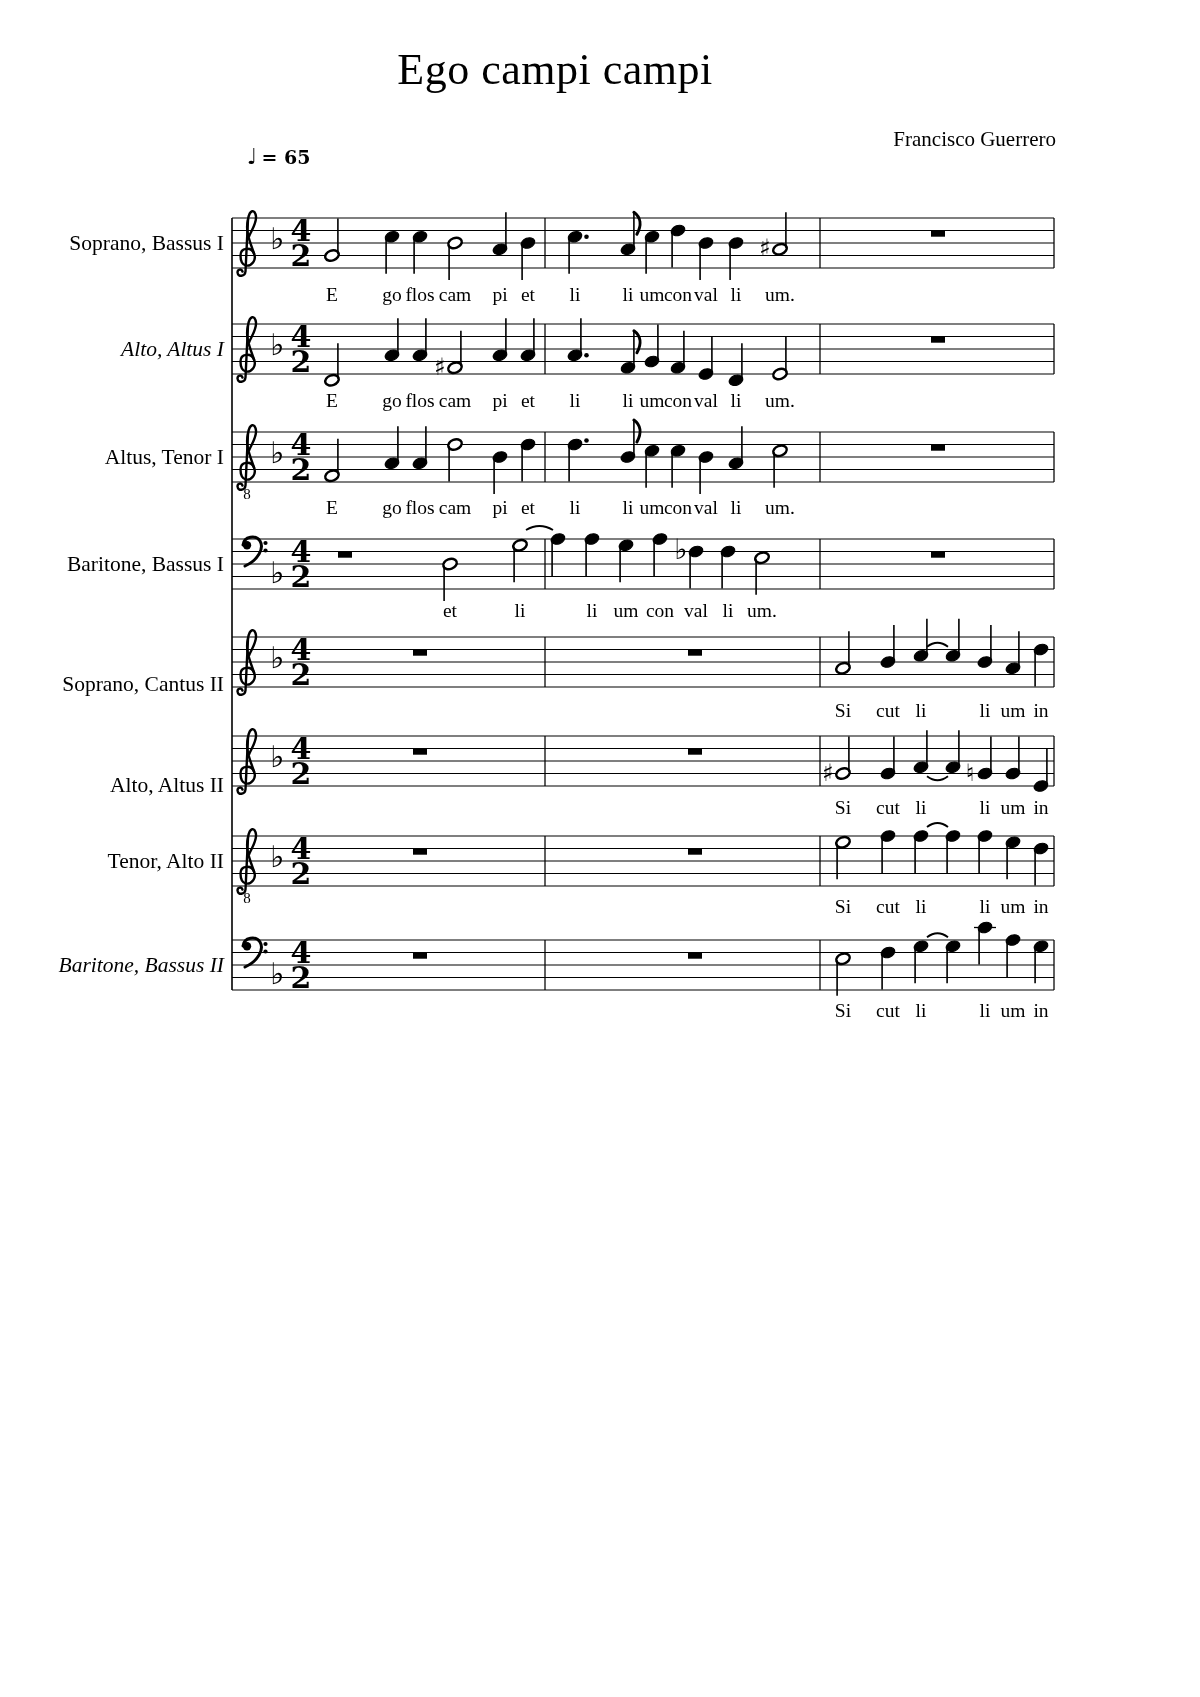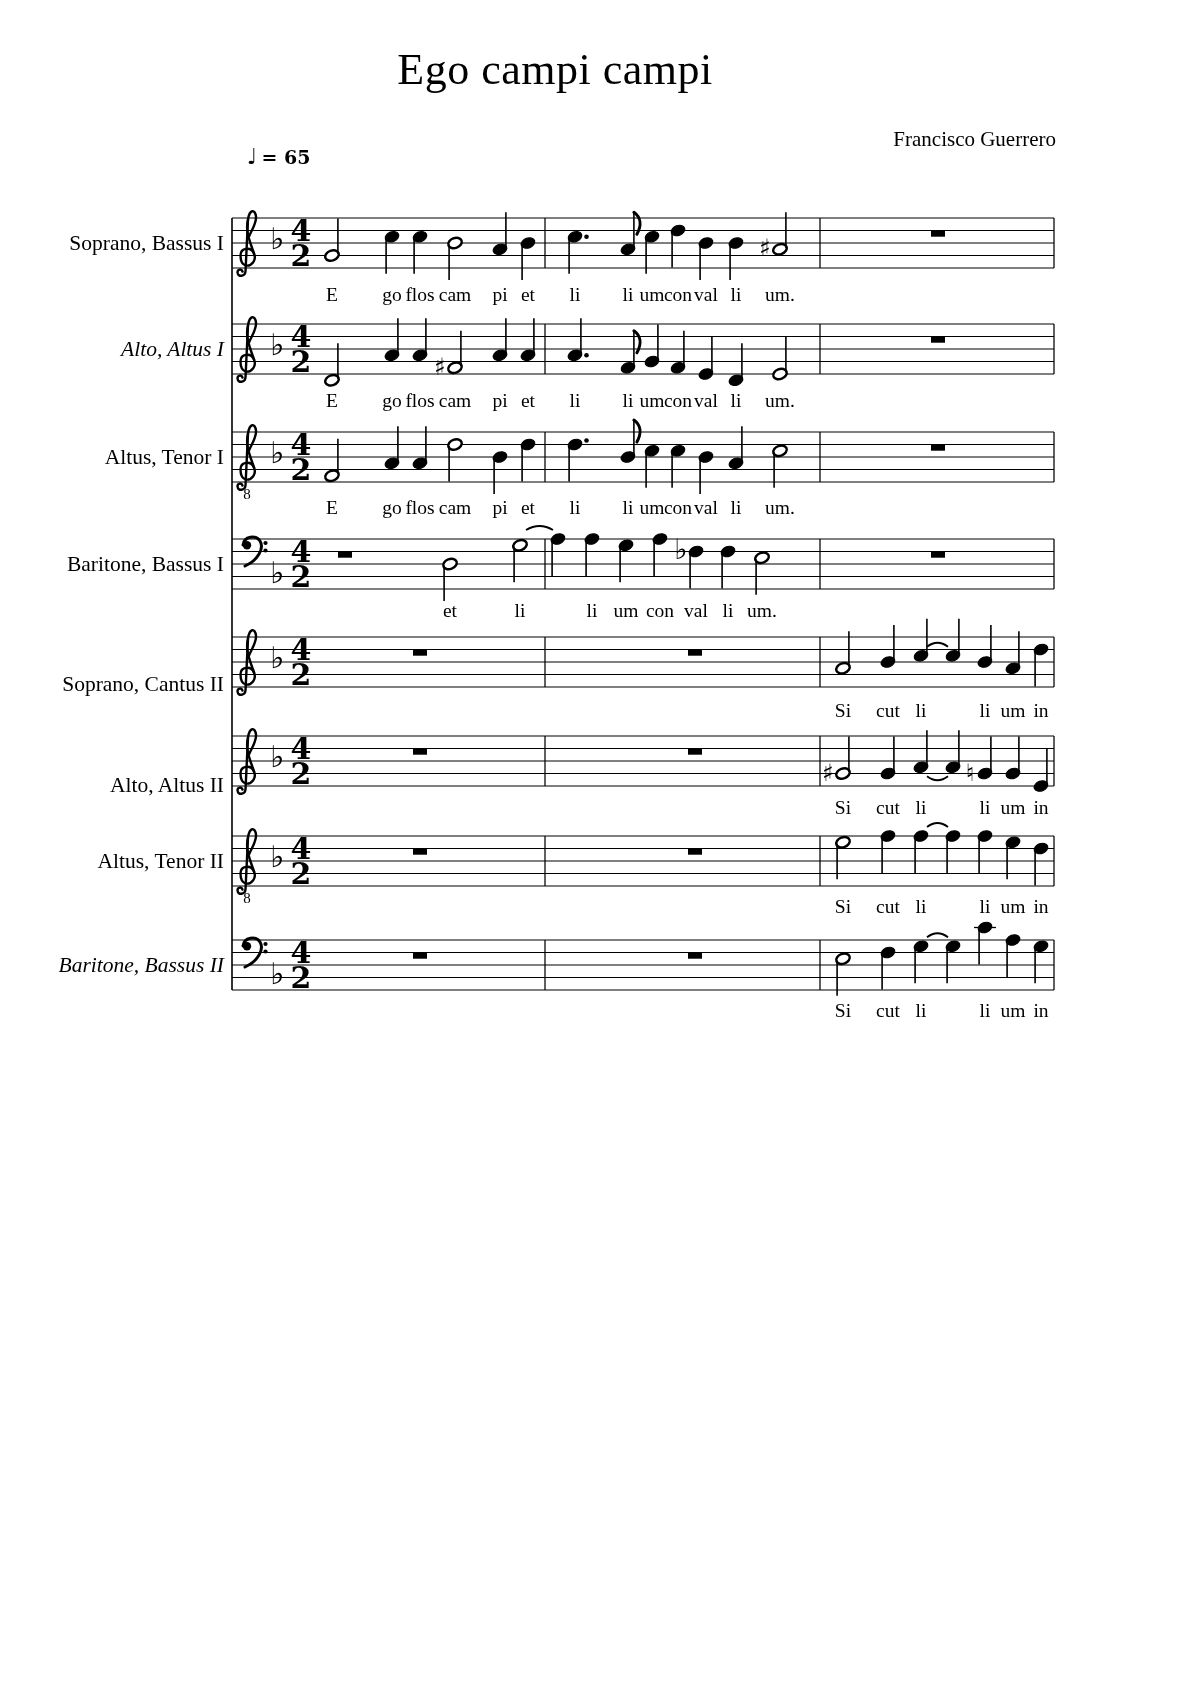--- a/index.html
+++ b/index.html
@@ -28,21 +28,21 @@
   <div class="title">Ego campi campi</div>
   <div class="composer">Francisco Guerrero</div>
   <div class="tempo"><span class="tnote">♩</span><span>= 65</span></div>
   <div id="labels">
       <div class="part-label" style="top: 230px;">Soprano, Bassus I</div>
       <div class="part-label" style="top: 336px; font-style: italic;">Alto, Altus I</div>
       <div class="part-label" style="top: 444px;">Altus, Tenor I</div>
       <div class="part-label" style="top: 551px;">Baritone, Bassus I</div>
       <div class="part-label" style="top: 671px;">Soprano, Cantus II</div>
       <div class="part-label" style="top: 748px; margin-top: 24px;">Alto, Altus II</div>
-      <div class="part-label" style="top: 848px;">Altus, Tenor II</div>
+      <div class="part-label" style="top: 848px;">Tenor, Alto II</div>
       <div class="part-label" style="top: 952px; font-style: italic;">Baritone, Bassus II</div>
     </div>
   <div id="lyrics">
       <div class="lyric" style="left: 287px; top: 285px;">E</div>
       <div class="lyric" style="left: 347px; top: 285px;">go</div>
       <div class="lyric" style="left: 375px; top: 285px;">flos</div>
       <div class="lyric" style="left: 410px; top: 285px;">cam</div>
       <div class="lyric" style="left: 455px; top: 285px;">pi</div>
       <div class="lyric" style="left: 483px; top: 285px;">et</div>
       <div class="lyric" style="left: 530px; top: 285px;">li</div>

